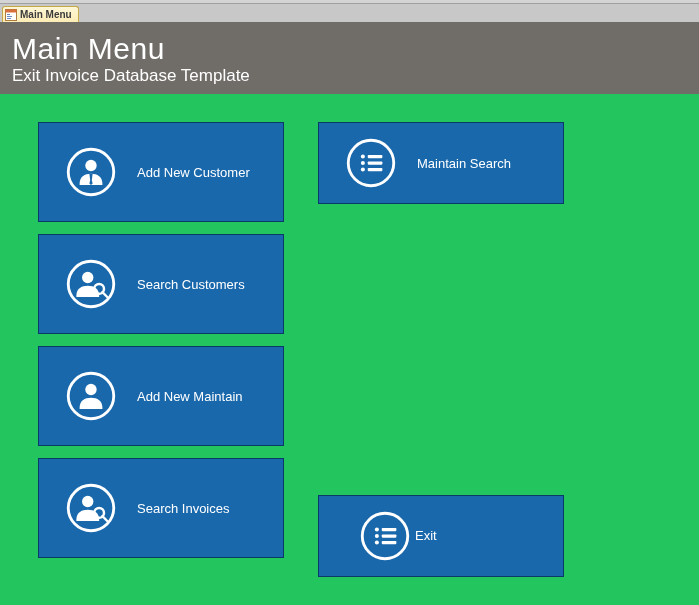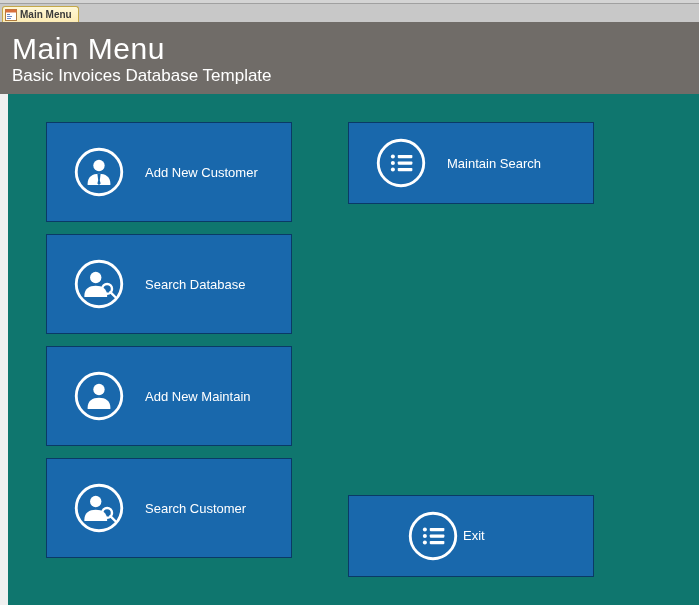--- a/index.html
+++ b/index.html
@@ -52,26 +52,25 @@
       font-weight: 300;
       font-size: 30px;
       letter-spacing: 0.5px;
     }
     .header h2 {
       font-weight: 300;
       font-size: 17px;
       margin-top: 0px;
     }
     .content-area {
-      background: #0f766e;
+      background: #22c55e;
       padding: 28px 38px;
       height: calc(100% - 22px - 72px);
       display: flex;
-      gap: 56px;
-      margin-left: 8px;
+      gap: 34px;
     }
     .col {
       display: flex;
       flex-direction: column;
       gap: 12px;
     }
     .tile {
       width: 246px;
       height: 100px;
       background: #1968ac;
@@ -111,21 +110,21 @@
         <rect x="2" y="7" width="5" height="1" fill="#6b8bc4"></rect>
         <rect x="2" y="9" width="4" height="1" fill="#6b8bc4"></rect>
       </svg>
     </span>
     <span>Main Menu</span>
   </div>
 </div>
 
 <div class="header">
   <h1>Main Menu</h1>
-  <h2>Basic Invoices Database Template</h2>
+  <h2>Exit Invoice Database Template</h2>
 </div>
 
 <div class="content-area">
   <div class="col">
 
     <div class="tile">
       <span class="icon-wrap">
         <svg viewBox="0 0 64 64">
           <circle class="ring" cx="32" cy="32" r="28"></circle>
           <circle class="wfill" cx="32" cy="24" r="7"></circle>
@@ -139,21 +138,21 @@
     <div class="tile">
       <span class="icon-wrap">
         <svg viewBox="0 0 64 64">
           <circle class="ring" cx="32" cy="32" r="28"></circle>
           <circle class="wfill" cx="28" cy="24" r="7"></circle>
           <path class="wfill" d="M14 46c0-8 6-12 14-12s14 4 14 12v2H14z"></path>
           <circle class="wstroke" cx="42" cy="38" r="6"></circle>
           <line stroke="#fff" stroke-width="3" stroke-linecap="round" x1="46" y1="42" x2="52" y2="48"></line>
         </svg>
       </span>
-      <span>Search Database</span>
+      <span>Search Customers</span>
     </div>
 
     <div class="tile">
       <span class="icon-wrap">
         <svg viewBox="0 0 64 64">
           <circle class="ring" cx="32" cy="32" r="28"></circle>
           <circle class="wfill" cx="32" cy="24" r="7"></circle>
           <path class="wfill" d="M18 46c0-8 6-12 14-12s14 4 14 12v2H18z"></path>
         </svg>
       </span>
@@ -163,21 +162,21 @@
     <div class="tile">
       <span class="icon-wrap">
         <svg viewBox="0 0 64 64">
           <circle class="ring" cx="32" cy="32" r="28"></circle>
           <circle class="wfill" cx="28" cy="24" r="7"></circle>
           <path class="wfill" d="M14 46c0-8 6-12 14-12s14 4 14 12v2H14z"></path>
           <circle class="wstroke" cx="42" cy="38" r="6"></circle>
           <line stroke="#fff" stroke-width="3" stroke-linecap="round" x1="46" y1="42" x2="52" y2="48"></line>
         </svg>
       </span>
-      <span>Search Customer</span>
+      <span>Search Invoices</span>
     </div>
 
   </div>
 
   <div class="col">
 
     <div class="tile">
       <span class="icon-wrap">
         <svg viewBox="0 0 64 64">
           <circle class="ring" cx="32" cy="32" r="28"></circle>
@@ -187,21 +186,21 @@
           <rect class="wfill" x="28" y="30" width="18" height="4" rx="1"></rect>
           <circle class="wfill" cx="22" cy="40" r="2.5"></circle>
           <rect class="wfill" x="28" y="38" width="18" height="4" rx="1"></rect>
         </svg>
       </span>
       <span>Maintain Search</span>
     </div>
 
     <div style="height:324px"></div>
 
-    <div class="tile" style="padding-left:58px; gap:4px;">
+    <div class="tile" style="padding-left:40px; gap:4px;">
       <span class="icon-wrap">
         <svg viewBox="0 0 64 64">
           <circle class="ring" cx="32" cy="32" r="28"></circle>
           <circle class="wfill" cx="22" cy="24" r="2.5"></circle>
           <rect class="wfill" x="28" y="22" width="18" height="4" rx="1"></rect>
           <circle class="wfill" cx="22" cy="32" r="2.5"></circle>
           <rect class="wfill" x="28" y="30" width="18" height="4" rx="1"></rect>
           <circle class="wfill" cx="22" cy="40" r="2.5"></circle>
           <rect class="wfill" x="28" y="38" width="18" height="4" rx="1"></rect>
         </svg>

